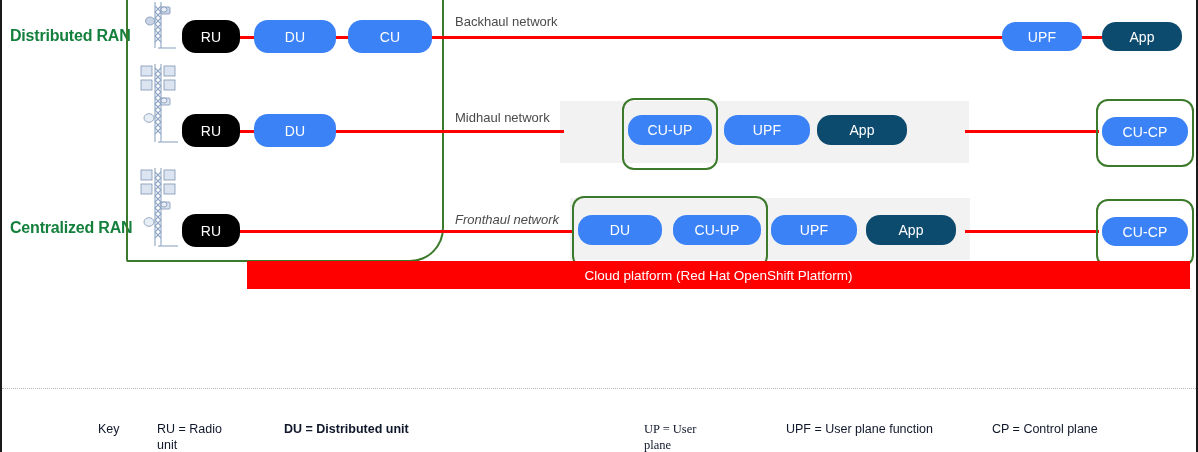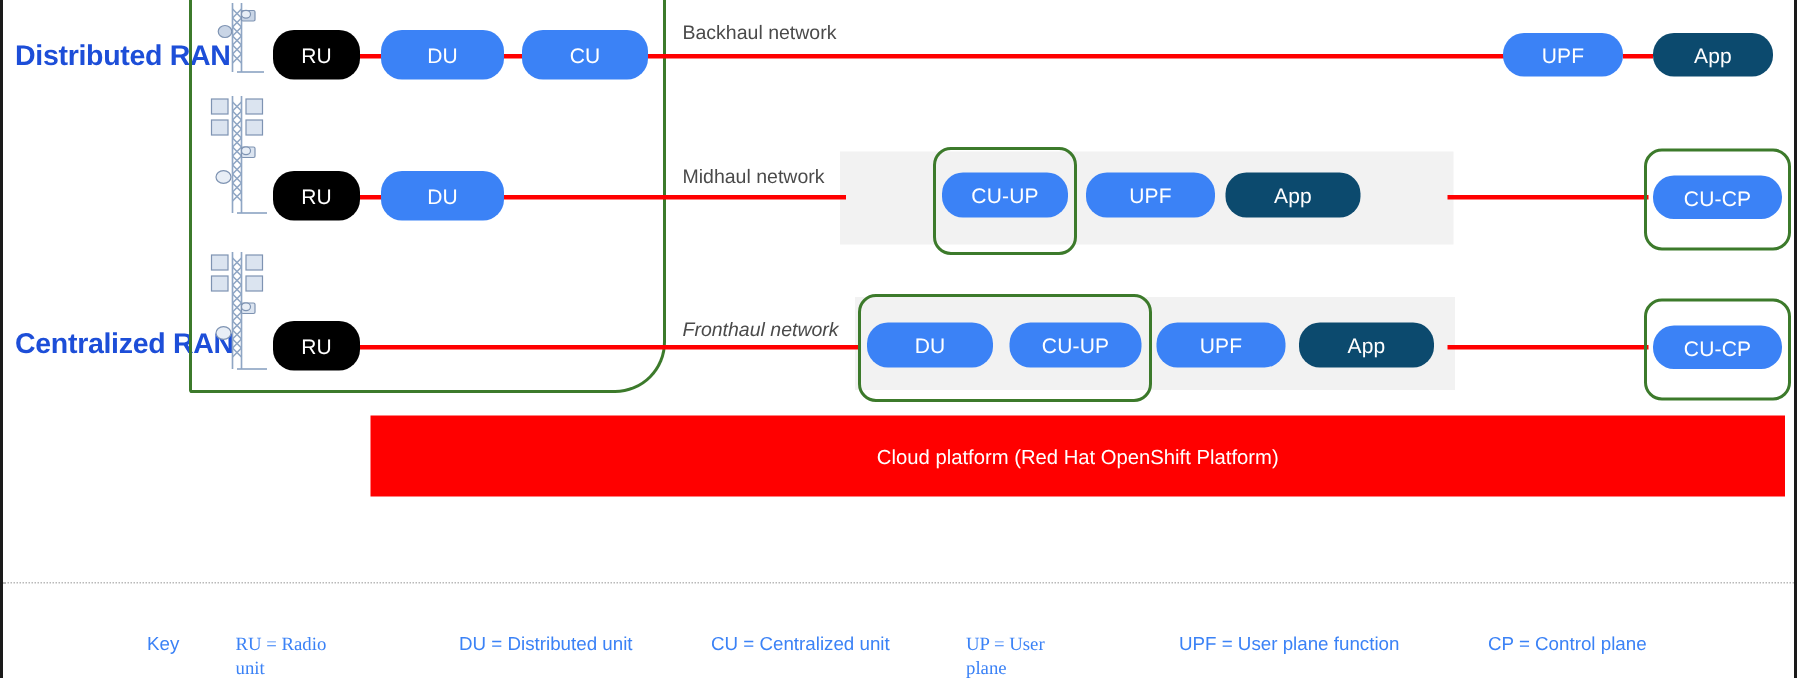--- a/index.html
+++ b/index.html
@@ -18,23 +18,23 @@
     background: #ffffff;
     overflow: hidden;
     box-sizing: border-box;
     border-left: 2px solid #1a1a1a;
     border-right: 2px solid #1a1a1a;
   }
 
   
   .row-label {
     position: absolute;
-    font-size: 19px;
+    font-size: 16px;
     font-weight: bold;
-    color: #1d4ed8;
+    color: #15803d;
     letter-spacing: -0.2px;
     white-space: nowrap;
   }
 
   
   .ran-bracket {
     position: absolute;
     left: 124px;
     top: -4px;
     width: 318px;
@@ -109,21 +109,21 @@
   
   .key-divider {
     position: absolute;
     left: 0;
     right: 0;
     border-top: 1.5px dotted #b9b9b9;
   }
   .key-item {
     position: absolute;
     font-size: 12.5px;
-    color: #3b82f6;
+    color: #0f172a;
     line-height: 16px;
   }
 
   
   .tower {
     position: absolute;
   }
   .tower svg { display: block; }
 </style>
 </head>
@@ -297,26 +297,25 @@
   <div class="ghl" style="left:570px; top:196px; width:196px; height:72px;"></div>
 
   <div class="fbox blue" style="left:576px; top:215px; width:84px; height:30px;">DU</div>
   <div class="fbox blue" style="left:671px; top:215px; width:88px; height:30px;">CU-UP</div>
   <div class="fbox blue" style="left:769px; top:215px; width:86px; height:30px;">UPF</div>
   <div class="fbox gray" style="left:864px; top:215px; width:90px; height:30px;">App</div>
 
   <div class="ghl" style="left:1094px; top:199px; width:98px; height:68px;"></div>
   <div class="fbox blue" style="left:1100px; top:217px; width:86px; height:29px;">CU-CP</div>
 
-  <div class="cloud-bar" style="left:245px; top:277px; width:943px; height:54px;">Cloud platform (Red Hat OpenShift Platform)</div>
+  <div class="cloud-bar" style="left:245px; top:261px; width:943px; height:28px;">Cloud platform (Red Hat OpenShift Platform)</div>
 
   <div class="key-divider" style="top:388px;"></div>
 
   <div class="key-item" style="left:96px; top:421px;">Key</div>
 
-  <div class="key-item" style="left:155px; top:421px; width:80px;font-family:Liberation Serif, serif;">RU = Radio unit</div>
-  <div class="key-item" style="left:304px; top:421px; width:150px;">DU = Distributed unit</div>
-  <div class="key-item" style="left:472px; top:421px; width:150px;">CU = Centralized unit</div>
+  <div class="key-item" style="left:155px; top:421px; width:80px;">RU = Radio unit</div>
+  <div class="key-item" style="left:282px; top:421px; width:150px;font-weight:bold;">DU = Distributed unit</div>
   <div class="key-item" style="left:642px; top:421px; width:66px;font-family:Liberation Serif, serif;">UP = User plane</div>
   <div class="key-item" style="left:784px; top:421px; width:180px;">UPF = User plane function</div>
   <div class="key-item" style="left:990px; top:421px; width:160px;">CP = Control plane</div>
 
 </div>
 
 </body></html>

